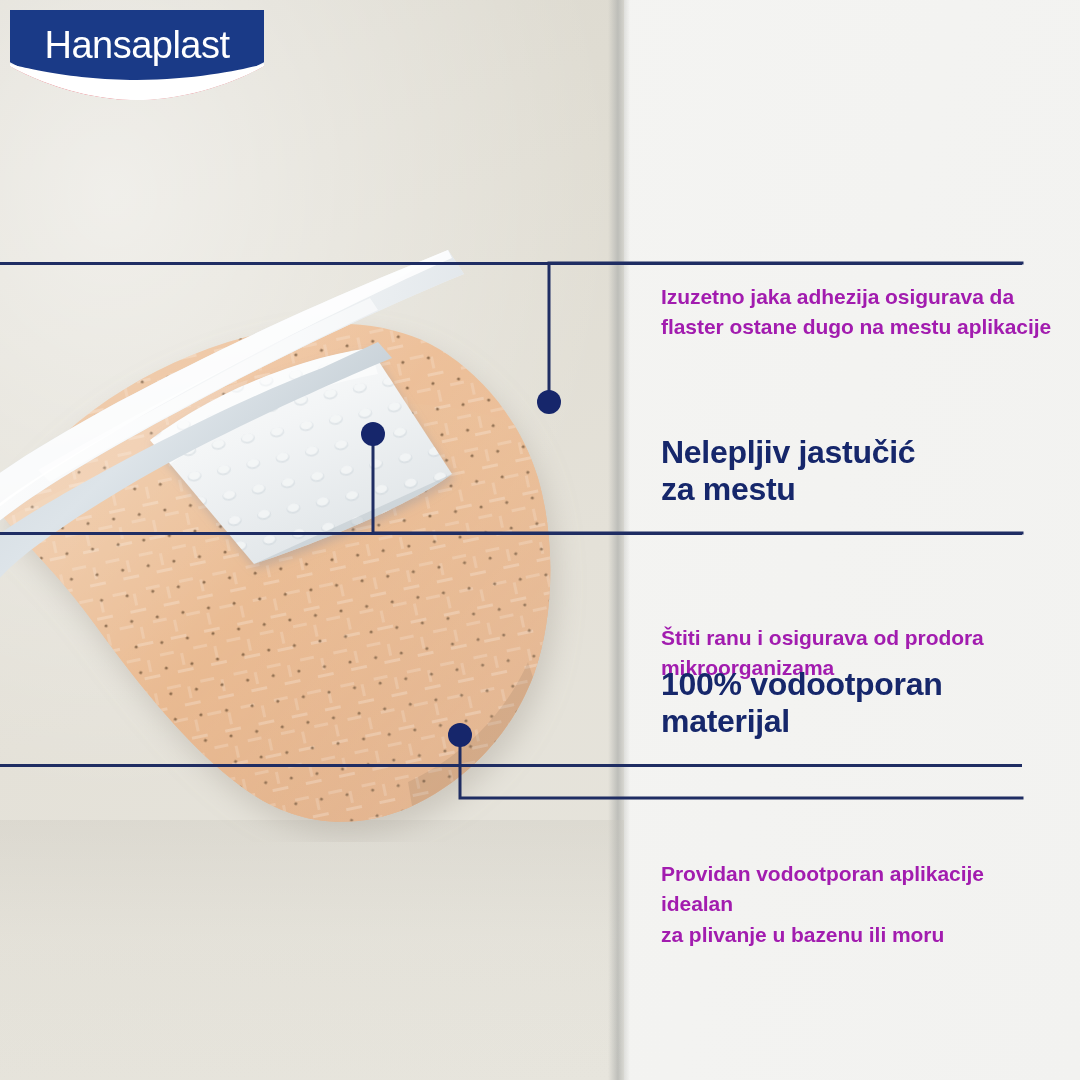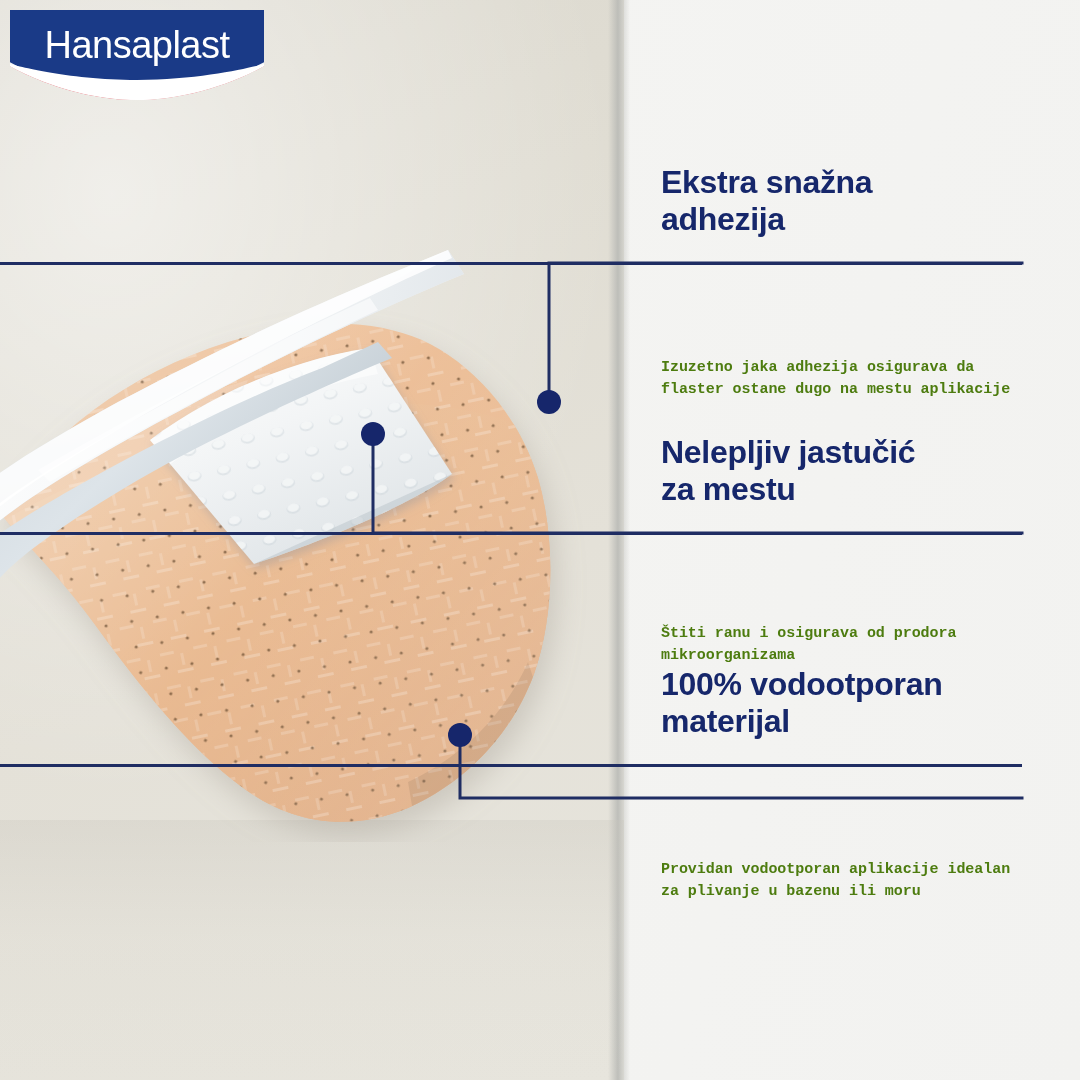--- a/index.html
+++ b/index.html
@@ -43,22 +43,22 @@
   .feature { position:absolute; left:661px; width:400px; }
   .feature h2 {
     font-size:32px; line-height:1.17; font-weight:700;
     color:#16276b; letter-spacing:-.3px; white-space:pre-line;
   }
   .feature .rule {
     position:absolute; left:-661px; width:1022px; height:3px;
     background:#1f2d63;
   }
   .feature p {
-    font-size:15px; line-height:1.45; font-weight:600;
-    color:#4d7c0f; white-space:pre-line; letter-spacing:-.05px;font-family:Liberation Mono, monospace;
+    font-size:21px; line-height:1.45; font-weight:600;
+    color:#a21caf; white-space:pre-line; letter-spacing:-.05px;
   }
 
   #f1 { top:164px; }
   #f1 .rule { top:98px; }
   #f1 p { margin-top:118px; }
 
   #f2 { top:434px; }
   #f2 .rule { top:98px; }
   #f2 p { margin-top:114px; }
 
@@ -210,22 +210,20 @@
 
       <path d="M-40,300 C-26,286 -8,300 2,318 C14,340 8,362 -10,376
                C-24,386 -40,384 -48,376 L-48,304 Z" fill="#dfe6eb"></path>
       <path d="M2,318 C14,340 8,362 -10,376 C-2,360 -2,338 -10,320 Z" fill="#c4ced6" opacity="0.8"></path>
 
       <path d="M60,248 C150,196 270,132 392,76 L400,88 C280,144 160,208 72,260 Z" fill="#ffffff" opacity="0.55"></path>
     </svg>
   </div>
 
   <div class="feature" id="f1">
-    <h2>Ekstra snažna
-adhezija</h2>
     <div class="rule"></div>
     <p>Izuzetno jaka adhezija osigurava da
 flaster ostane dugo na mestu aplikacije</p>
   </div>
 
   <div class="feature" id="f2">
     <h2>Nelepljiv jastučić
 za mestu</h2>
     <div class="rule"></div>
     <p>Štiti ranu i osigurava od prodora

